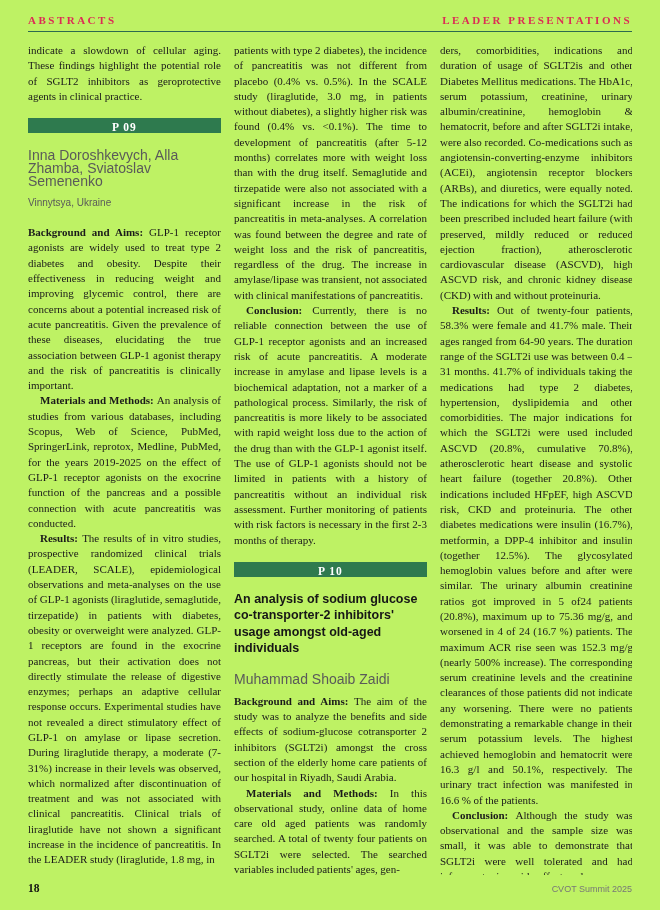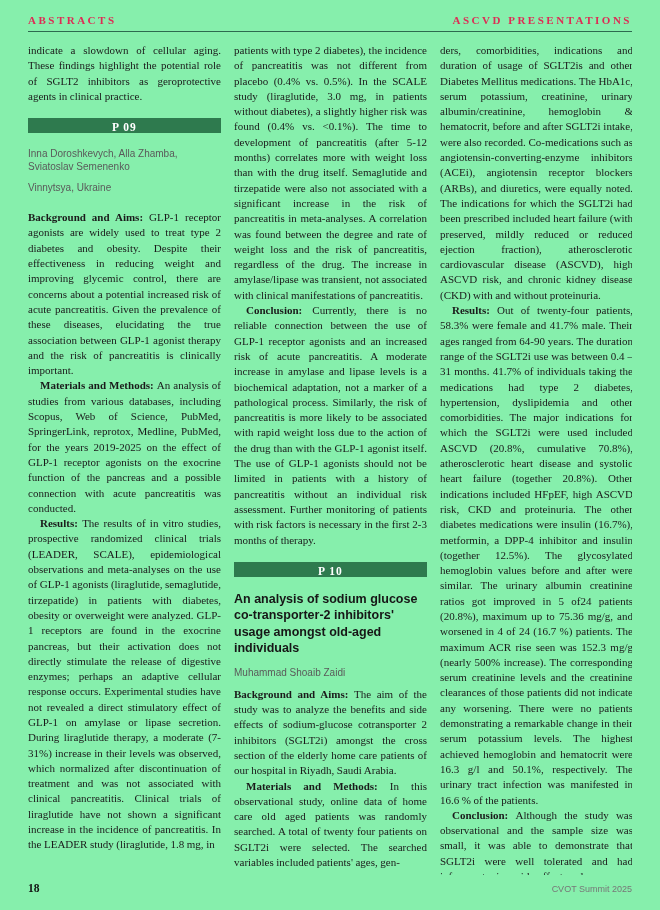--- a/index.html
+++ b/index.html
@@ -1,19 +1,19 @@
 <!DOCTYPE html>
 <html lang="en"><head>
 <meta charset="utf-8">
 <style>
   html,body{margin:0;padding:0;background:#ffffff;}
   .page{
     position:relative;
     width:660px;height:910px;
-    background:#86efac;
+    background:#bef264;
     box-sizing:border-box;
     padding:14px 28px 0 28px;
     font-family:"Liberation Serif", serif;
     color:#1a1a1a;
     overflow:hidden;
   }
   
   .runhead{
     display:flex;justify-content:space-between;align-items:baseline;
   }
@@ -67,24 +67,24 @@
     font-family:"Liberation Sans", sans-serif;
     font-weight:bold;
     font-size:12.5px;
     line-height:16.5px;
     color:#161616;
     margin:0 0 9px 0;
     text-align:left;
   }
   .abs-authors{
     font-family:"Liberation Sans", sans-serif;
-    font-size:10px;
+    font-size:14px;
     line-height:13px;
     color:#5a5a5a;
-    margin:9px 0 8px 0;
+    margin:16px 0 8px 0;
     text-align:left;
   }
   .abs-location{
     font-family:"Liberation Sans", sans-serif;
     font-size:10px;
     line-height:13px;
     color:#5a5a5a;
     margin:0 0 16px 0;
     text-align:left;
   }
@@ -106,21 +106,21 @@
     color:#777;
   }
 </style>
 </head>
 <body>
 
 <div class="page">
 
   <div class="runhead">
     <span class="rh">ABSTRACTS</span>
-    <span class="rh">ASCVD PRESENTATIONS</span>
+    <span class="rh">LEADER PRESENTATIONS</span>
   </div>
   <hr class="head-rule">
 
   <div class="cols">
 
     <div class="col">
       <p class="body"><span>indicate a slowdown of cellular aging. These findings highlight the potential role of SGLT2 inhibitors as geroprotective agents in clinical practice.</span></p>
       <div class="section-banner"><span>P 09</span></div>
       <p class="abs-authors">Inna Doroshkevych, Alla Zhamba, Sviatoslav Semenenko</p>
       <p class="abs-location">Vinnytsya, Ukraine</p>

